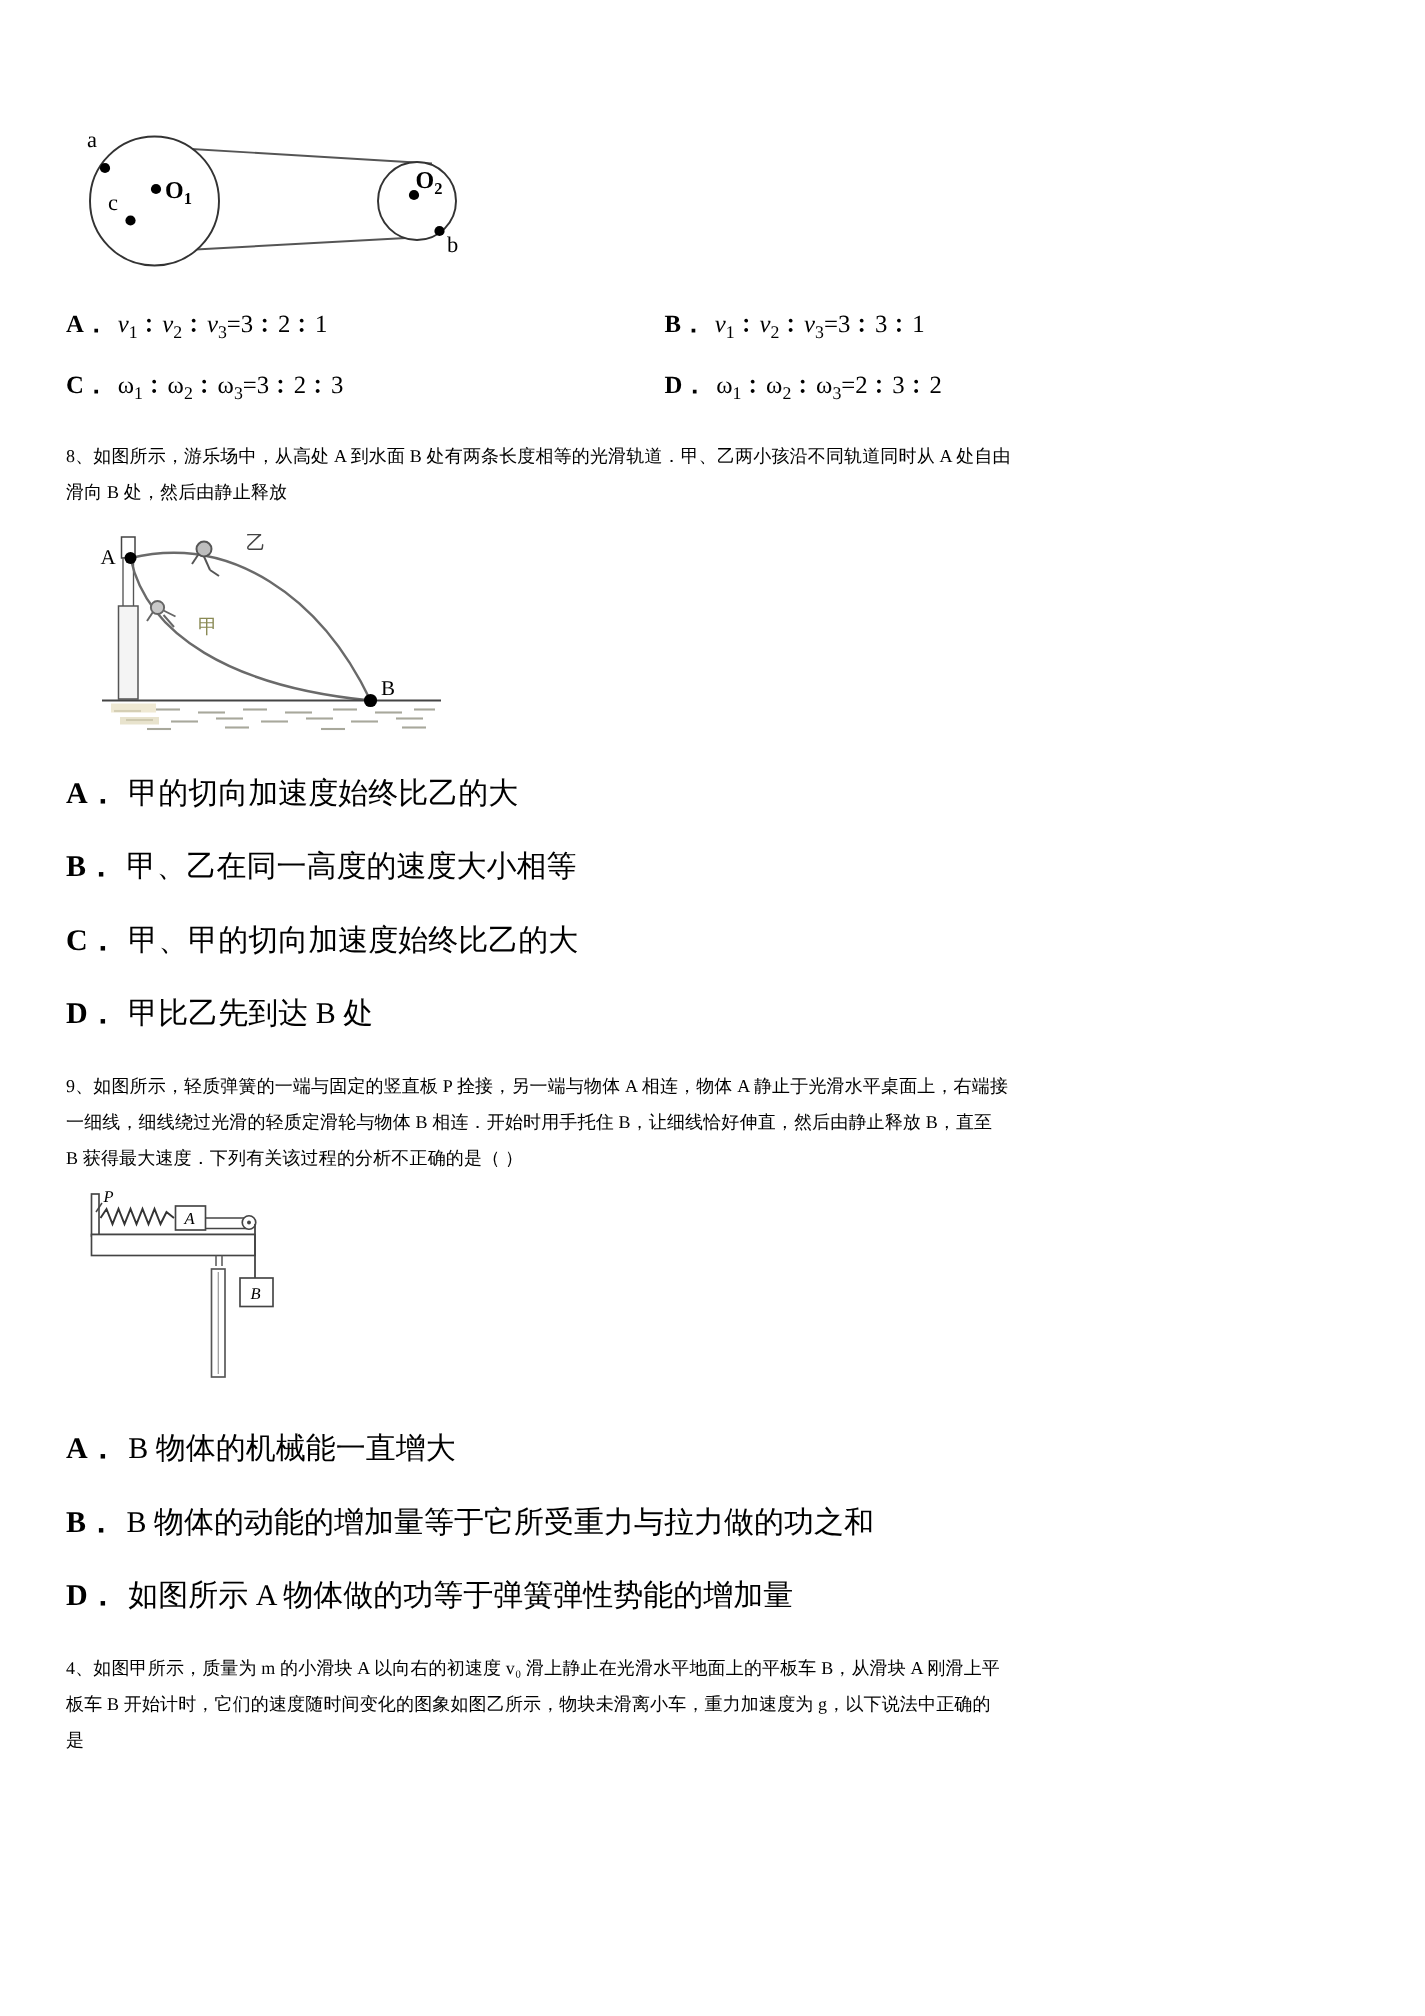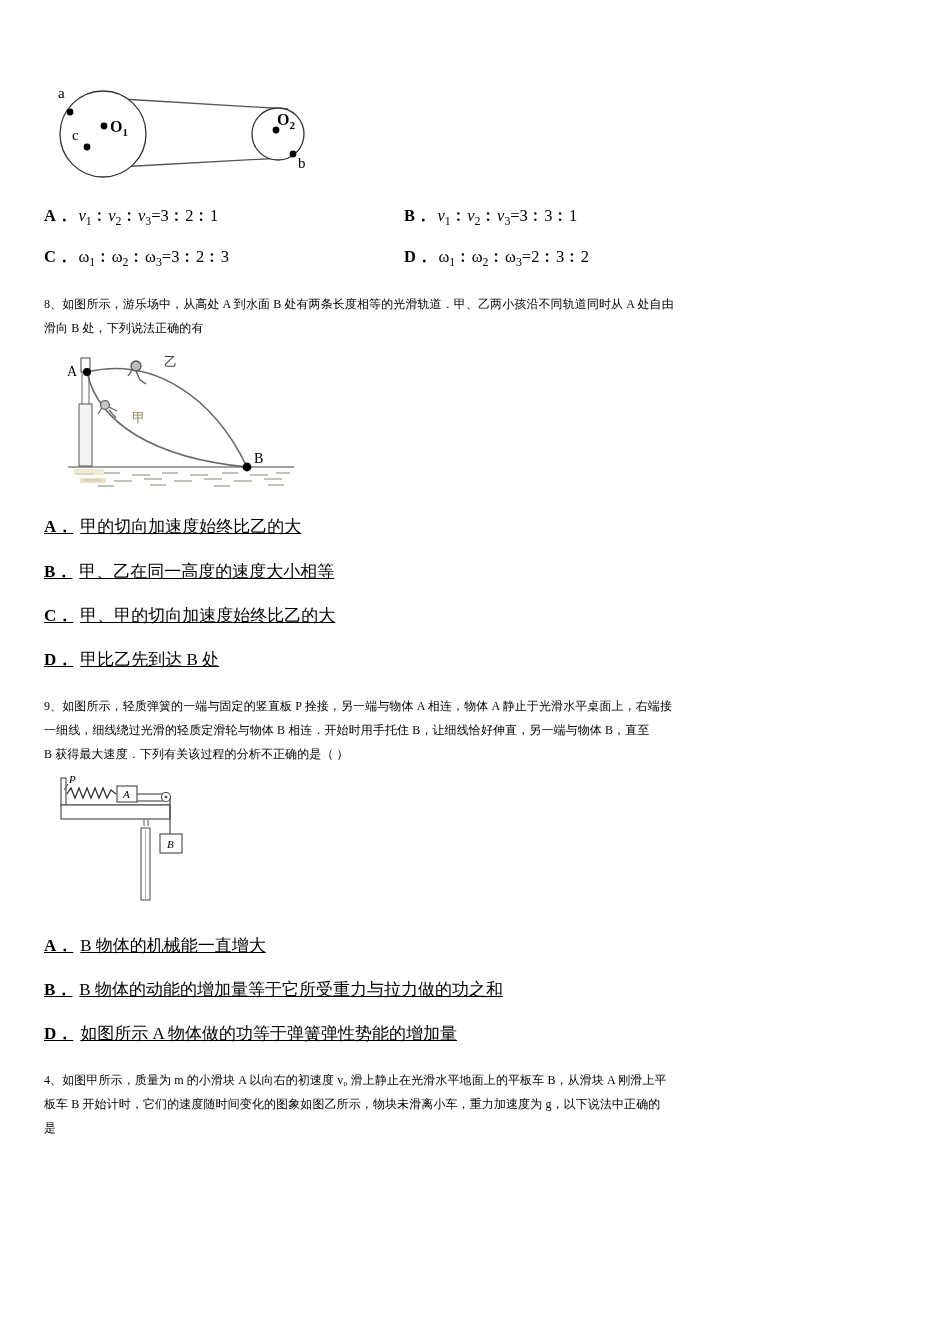--- a/index.html
+++ b/index.html
@@ -52,20 +52,21 @@
     position: relative;
   }
   svg { display: block; overflow: visible; }
 
   
   .opt-row {
     display: flex;
     margin-top: 14px;
     font-size: 16.5px;
     line-height: 1.5;
+    gap: 39px;
   }
   .opt-col {
     width: 360px;
     white-space: nowrap;
   }
   .opt-col.second { width: auto; }
   .opt-label {
     font-weight: bold;
     margin-right: 6px;
   }
@@ -74,25 +75,24 @@
 
   .qblock {
     margin-top: 20px;
     font-size: 12px;
     line-height: 2.0;
     text-align: justify;
   }
   .qblock .stem { letter-spacing: 0.1px; }
 
   .choice {
-    font-size: 17px;
+    font-size: 20px;
     line-height: 1.55;
     margin-top: 18px;
     white-space: nowrap;
-    text-decoration: underline;
   }
   .choice .lbl {
     font-weight: bold;
     margin-right: 7px;
   }
   .choice-first { margin-top: 26px; }
 </style>
 </head>
 <body>
 
@@ -136,21 +136,21 @@
       <div class="opt-col">
         <span class="opt-label">C．</span><span>ω<span class="sub">1</span>︰ω<span class="sub">2</span>︰ω<span class="sub">3</span>=3︰2︰3</span>
       </div>
       <div class="opt-col second">
         <span class="opt-label">D．</span><span>ω<span class="sub">1</span>︰ω<span class="sub">2</span>︰ω<span class="sub">3</span>=2︰3︰2</span>
       </div>
     </div>
 
     <div class="qblock">
       <div class="stem">8、如图所示，游乐场中，从高处 A 到水面 B 处有两条长度相等的光滑轨道．甲、乙两小孩沿不同轨道同时从 A 处自由</div>
-      <div class="stem">滑向 B 处，下列说法正确的有</div>
+      <div class="stem">滑向 B 处，然后由静止释放</div>
     </div>
 
     <div class="fig-slide">
       <svg width="250" height="140" viewBox="0 0 250 140">
 
         <rect x="27" y="10" width="9" height="14" fill="#ffffff" stroke="#444" stroke-width="1"></rect>
         <rect x="28" y="24" width="7" height="52" fill="#ffffff" stroke="#555" stroke-width="0.9"></rect>
         <rect x="25" y="56" width="13" height="62" fill="#f4f4f4" stroke="#555" stroke-width="1"></rect>
 
         <path d="M 33 24 C 100 8 160 50 193 119" stroke="#6a6a6a" stroke-width="1.6" fill="none"></path>
@@ -216,21 +216,21 @@
     </div>
     <div class="choice">
       <span class="lbl">C．</span><span>甲、甲的切向加速度始终比乙的大</span>
     </div>
     <div class="choice">
       <span class="lbl">D．</span><span>甲比乙先到达 B 处</span>
     </div>
 
     <div class="qblock">
       <div class="stem">9、如图所示，轻质弹簧的一端与固定的竖直板 P 拴接，另一端与物体 A 相连，物体 A 静止于光滑水平桌面上，右端接</div>
-      <div class="stem">一细线，细线绕过光滑的轻质定滑轮与物体 B 相连．开始时用手托住 B，让细线恰好伸直，另一端与物体 B，直至</div>
+      <div class="stem">一细线，细线绕过光滑的轻质定滑轮与物体 B 相连．开始时用手托住 B，让细线恰好伸直，然后由静止释放 B，直至</div>
       <div class="stem">B 获得最大速度．下列有关该过程的分析不正确的是（      ）</div>
     </div>
 
     <div class="fig-spring">
       <svg width="190" height="135" viewBox="0 0 190 135">
 
         <rect x="9" y="6" width="5" height="28" fill="#ffffff" stroke="#444" stroke-width="1.1"></rect>
 
         <line x1="9" y1="33" x2="118" y2="33" stroke="#444" stroke-width="1.1"></line>
 

